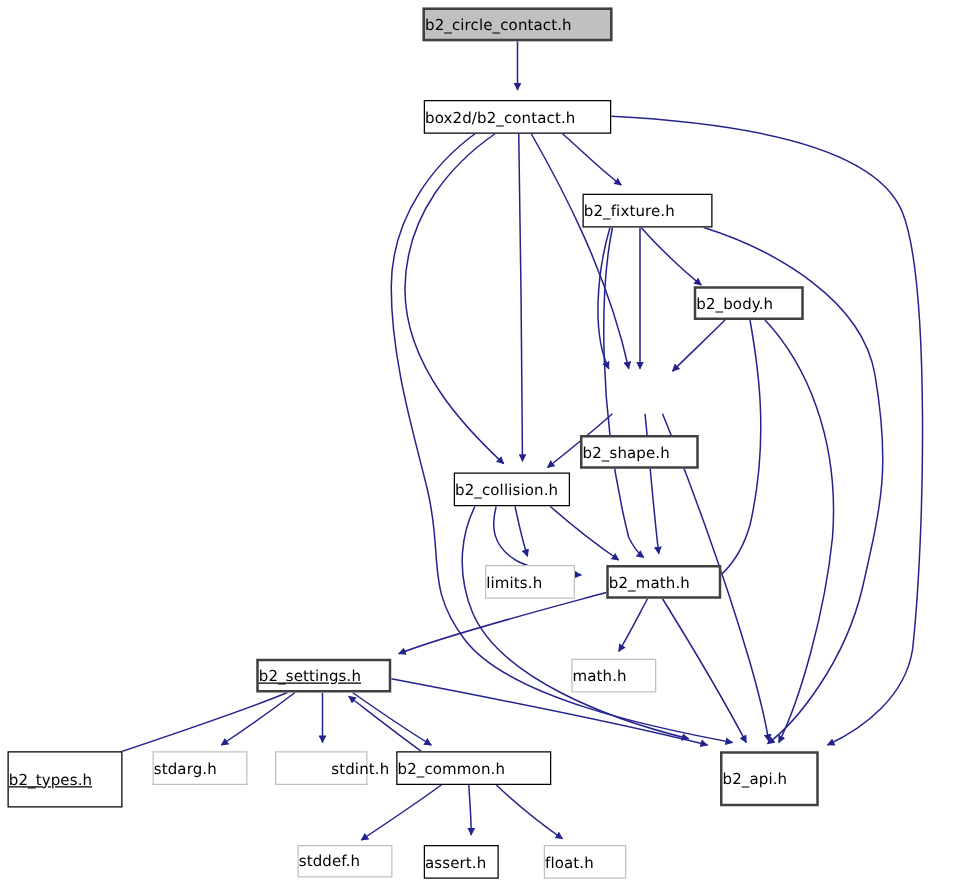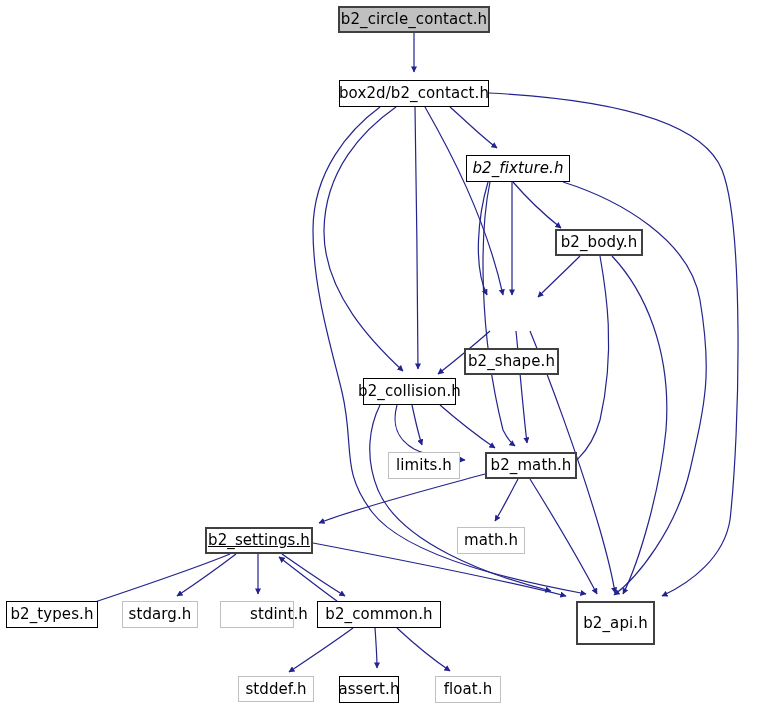--- a/index.html
+++ b/index.html
@@ -21,25 +21,24 @@
     top: 0;
     width: 771px;
     height: 709px;
     pointer-events: none;
   }
   .node {
     position: absolute;
     box-sizing: border-box;
     display: flex;
     align-items: center;
-    justify-content: center;
     white-space: nowrap;
     background: #ffffff;
     color: #000000;
-    font-size: 15px;
+    font-size: 12px;
     line-height: 1;
     letter-spacing: 0.1px;
     z-index: 5;
   }
   
   .node.black {
     border: 1px solid #000000;
   }
   
   .node.sys {
@@ -104,21 +103,21 @@
       </g>
   </svg>
 
   <div id="node-layer">
       <div class="node current" style="left: 338px; top: 6px; width: 152px; height: 27px;">
         <span>b2_circle_contact.h</span>
       </div>
       <div class="node black" style="left: 339px; top: 80px; width: 150px; height: 27px;">
         <span>box2d/b2_contact.h</span>
       </div>
-      <div class="node black" style="left: 466px; top: 155px; width: 104px; height: 27px; font-style: italic;">
+      <div class="node black" style="left: 466px; top: 155px; width: 104px; height: 27px;">
         <span>b2_fixture.h</span>
       </div>
       <div class="node thick" style="left: 555px; top: 229px; width: 88px; height: 27px;">
         <span>b2_body.h</span>
       </div>
       <div class="node thick" style="left: 464px; top: 304px; width: 95px; height: 27px; margin-top: 44px;">
         <span>b2_shape.h</span>
       </div>
       <div class="node black" style="left: 363px; top: 378px; width: 93px; height: 27px;">
         <span>b2_collision.h</span>
@@ -128,21 +127,21 @@
       </div>
       <div class="node thick" style="left: 485px; top: 452px; width: 92px; height: 27px;">
         <span>b2_math.h</span>
       </div>
       <div class="node sys" style="left: 457px; top: 527px; width: 68px; height: 27px;">
         <span>math.h</span>
       </div>
       <div class="node thick" style="left: 205px; top: 527px; width: 108px; height: 27px; text-decoration: underline;">
         <span>b2_settings.h</span>
       </div>
-      <div class="node black" style="left: 6px; top: 601px; width: 92px; height: 27px;">
+      <div class="node black" style="left: 6px; top: 601px; width: 92px; height: 45px; text-decoration: underline;">
         <span>b2_types.h</span>
       </div>
       <div class="node sys" style="left: 122px; top: 601px; width: 76px; height: 27px;">
         <span>stdarg.h</span>
       </div>
       <div class="node sys" style="left: 220px; top: 601px; width: 74px; height: 27px; padding-left: 44px;">
         <span>stdint.h</span>
       </div>
       <div class="node black" style="left: 317px; top: 601px; width: 124px; height: 27px;">
         <span>b2_common.h</span>

